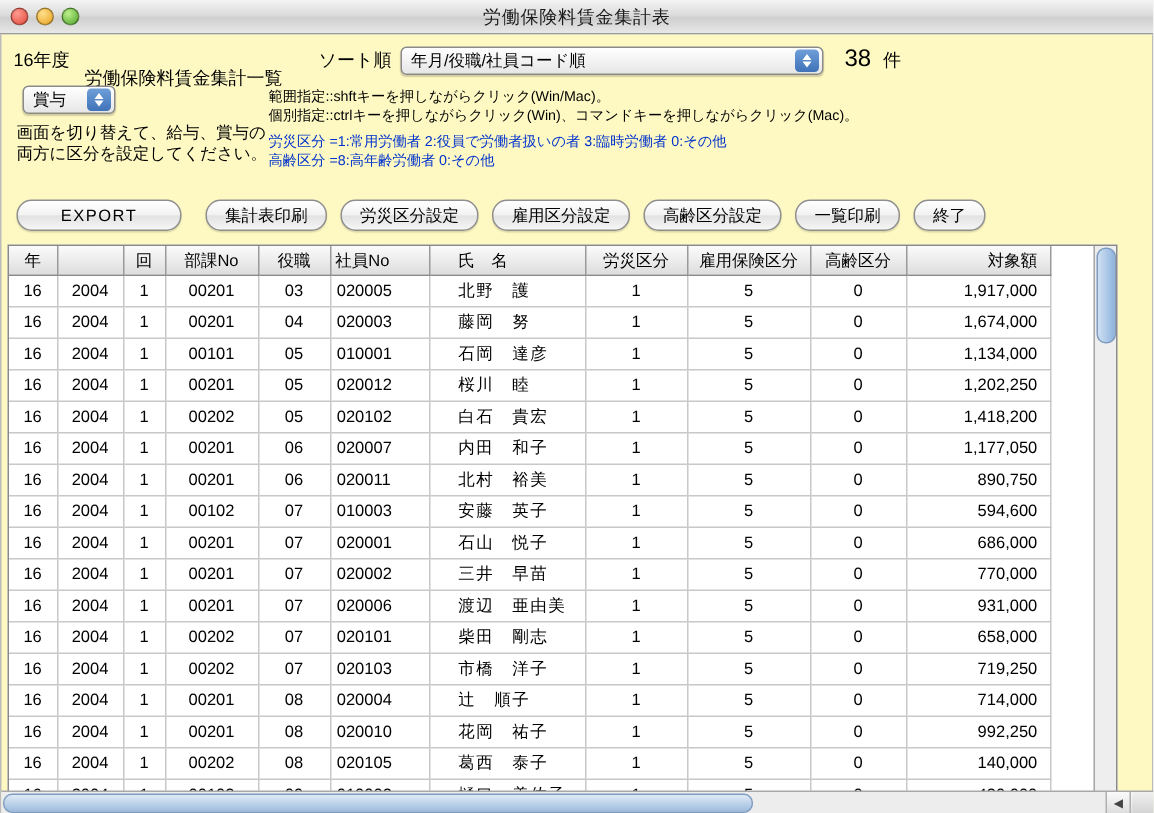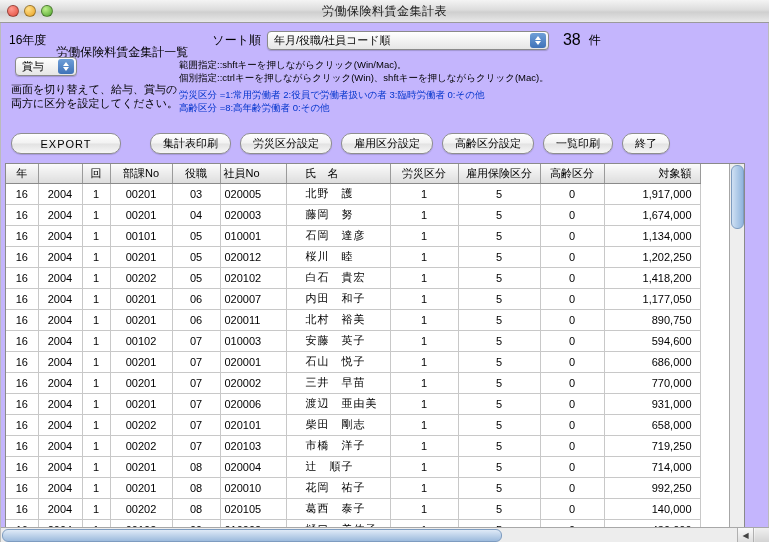--- a/index.html
+++ b/index.html
@@ -48,21 +48,21 @@
     left: 0; right: 0;
     text-align: center;
     font-size: 12px;
     color: #1a1a1a;
     letter-spacing: 0.5px;
   }
   
   .content {
     position: relative;
     height: 520px;
-    background: #c4b5fd;
+    background: #fef9c3;
     border-left: 1px solid #bbb;
     border-right: 1px solid #bbb;
     box-sizing: border-box;
   }
   .toolbar {
     position: relative;
     height: 136px;
   }
   .row1 {
     display: flex;
@@ -177,21 +177,21 @@
     align-items: center;
     justify-content: center;
     padding: 0 12px;
     box-shadow: 0 1px 1px rgba(0,0,0,0.15);
     white-space: nowrap;
     box-sizing: border-box;
   }
   .btn.export {
     width: 110px;
     margin-left: 6px;
-    margin-right: 20px;
+    margin-right: 7px;
     letter-spacing: 1px;
   }
   .btn + .btn { margin-left: 9px; }
   .btn.last { margin-left: 9px; }
   
   .tablewrap {
     position: absolute;
     left: 4px;
     top: 140px;
     width: 740px;
@@ -358,21 +358,21 @@
                 <span class="dn"></span>
             </span>
           </div>
           <div class="note-lines">
             <div>画面を切り替えて、給与、賞与の</div>
             <div>両方に区分を設定してください。</div>
           </div>
         </div>
         <div class="right-col">
           <div>範囲指定::shftキーを押しながらクリック(Win/Mac)。</div>
-          <div>個別指定::ctrlキーを押しながらクリック(Win)、shftキーを押しながらクリック(Mac)。</div>
+          <div>個別指定::ctrlキーを押しながらクリック(Win)、コマンドキーを押しながらクリック(Mac)。</div>
           <div class="grp blue">労災区分 =1:常用労働者 2:役員で労働者扱いの者 3:臨時労働者 0:その他</div>
           <div class="blue">高齢区分 =8:高年齢労働者 0:その他</div>
         </div>
       </div>
 
       <div class="btnrow">
         <div class="btn export">EXPORT</div>
         <div class="btn">集計表印刷</div>
         <div class="btn">労災区分設定</div>
         <div class="btn">雇用区分設定</div>

